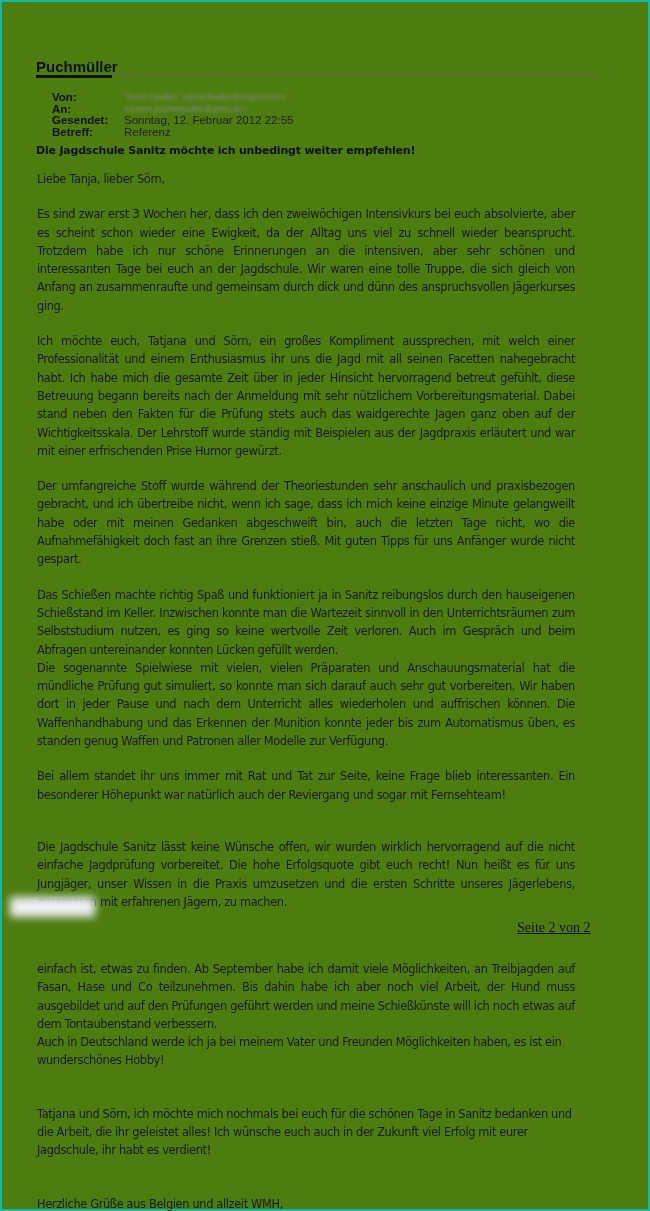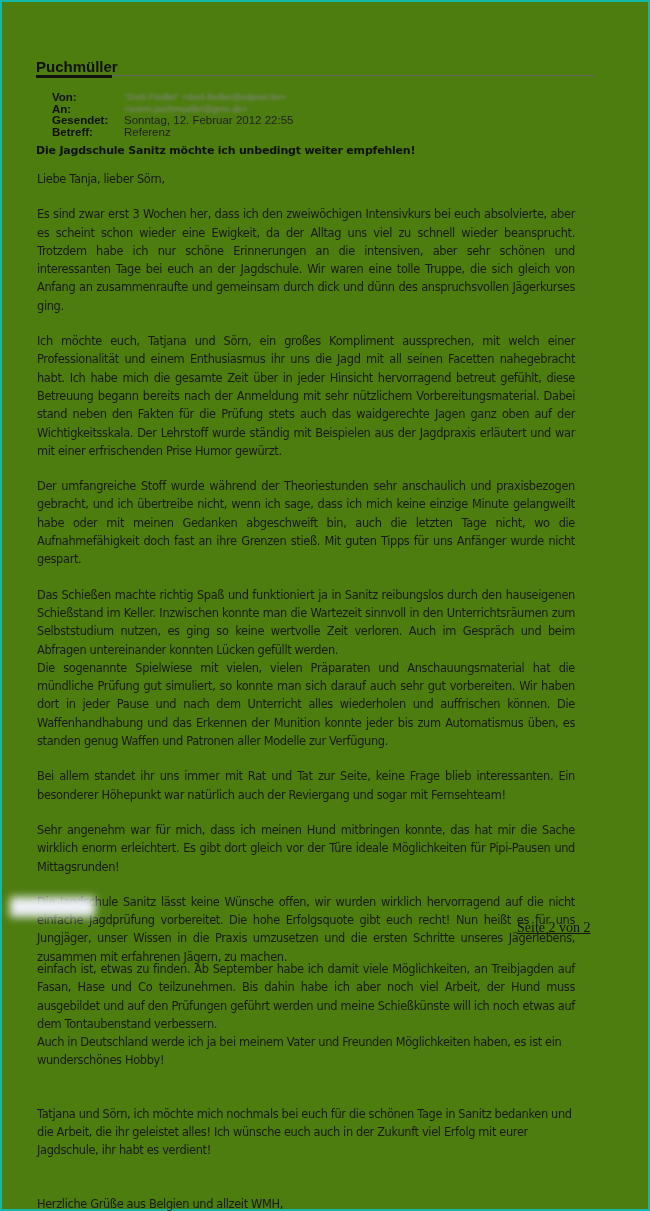--- a/index.html
+++ b/index.html
@@ -84,21 +84,20 @@
     <div class="gap"></div>
     <p>Ich möchte euch, Tatjana und Sörn, ein großes Kompliment aussprechen, mit welch einer Professionalität und einem Enthusiasmus ihr uns die Jagd mit all seinen Facetten nahegebracht habt. Ich habe mich die gesamte Zeit über in jeder Hinsicht hervorragend betreut gefühlt, diese Betreuung begann bereits nach der Anmeldung mit sehr nützlichem Vorbereitungsmaterial. Dabei stand neben den Fakten für die Prüfung stets auch das waidgerechte Jagen ganz oben auf der Wichtigkeitsskala. Der Lehrstoff wurde ständig mit Beispielen aus der Jagdpraxis erläutert und war mit einer erfrischenden Prise Humor gewürzt.</p>
     <div class="gap"></div>
     <p>Der umfangreiche Stoff wurde während der Theoriestunden sehr anschaulich und praxisbezogen gebracht, und ich übertreibe nicht, wenn ich sage, dass ich mich keine einzige Minute gelangweilt habe oder mit meinen Gedanken abgeschweift bin, auch die letzten Tage nicht, wo die Aufnahmefähigkeit doch fast an ihre Grenzen stieß. Mit guten Tipps für uns Anfänger wurde nicht gespart.</p>
     <div class="gap"></div>
     <p>Das Schießen machte richtig Spaß und funktioniert ja in Sanitz reibungslos durch den hauseigenen Schießstand im Keller. Inzwischen konnte man die Wartezeit sinnvoll in den Unterrichtsräumen zum Selbststudium nutzen, es ging so keine wertvolle Zeit verloren. Auch im Gespräch und beim Abfragen untereinander konnten Lücken gefüllt werden.</p>
     <p>Die sogenannte Spielwiese mit vielen, vielen Präparaten und Anschauungsmaterial hat die mündliche Prüfung gut simuliert, so konnte man sich darauf auch sehr gut vorbereiten. Wir haben dort in jeder Pause und nach dem Unterricht alles wiederholen und auffrischen können. Die Waffenhandhabung und das Erkennen der Munition konnte jeder bis zum Automatismus üben, es standen genug Waffen und Patronen aller Modelle zur Verfügung.</p>
     <div class="gap"></div>
     <p>Bei allem standet ihr uns immer mit Rat und Tat zur Seite, keine Frage blieb interessanten. Ein besonderer Höhepunkt war natürlich auch der Reviergang und sogar mit Fernsehteam!</p>
     <div class="gap"></div>
-    <p>Sehr angenehm war für mich, dass ich meinen Hund mitbringen konnte, das hat mir die Sache wirklich enorm erleichtert. Es gibt dort gleich vor der Türe ideale Möglichkeiten für Pipi-Pausen und Mittagsrunden!</p>
     <div class="gap"></div>
     <p>Die Jagdschule Sanitz lässt keine Wünsche offen, wir wurden wirklich hervorragend auf die nicht einfache Jagdprüfung vorbereitet. Die hohe Erfolgsquote gibt euch recht! Nun heißt es für uns Jungjäger, unser Wissen in die Praxis umzusetzen und die ersten Schritte unseres Jägerlebens, zusammen mit erfahrenen Jägern, zu machen.</p>
     <div class="gap"></div>
   </div>
 
   <div class="smudge"></div>
   <div class="pagenum">Seite 2 von 2</div>
 
   <div class="body" style="top:958px;">
     <p>einfach ist, etwas zu finden. Ab September habe ich damit viele Möglichkeiten, an Treibjagden auf Fasan, Hase und Co teilzunehmen. Bis dahin habe ich aber noch viel Arbeit, der Hund muss ausgebildet und auf den Prüfungen geführt werden und meine Schießkünste will ich noch etwas auf dem Tontaubenstand verbessern.</p>

